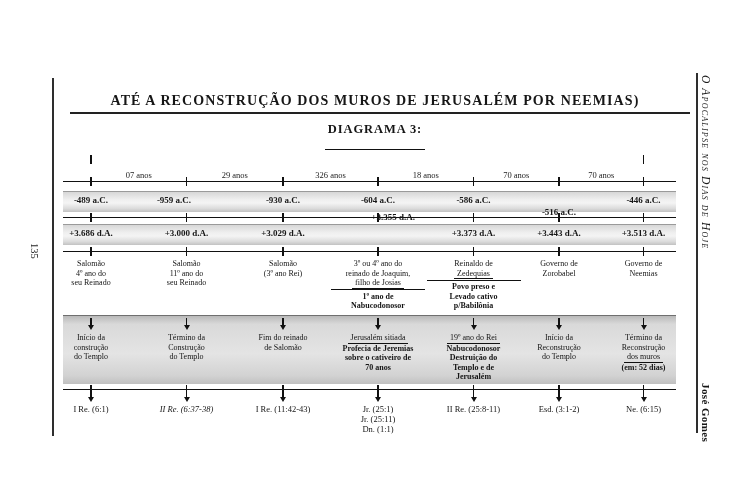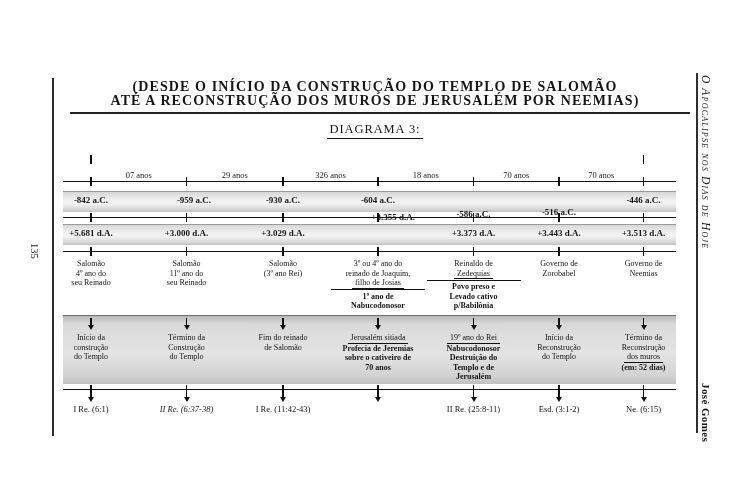--- a/index.html
+++ b/index.html
@@ -14,22 +14,22 @@
   .running{left:700px;top:75px;font-size:11.5px;font-style:italic;font-variant:small-caps;
            letter-spacing:1.2px;color:#1b1b1b;}
   .author{left:700px;top:383px;font-size:11px;font-weight:bold;letter-spacing:.4px;}
   
   .title{position:absolute;left:60px;width:630px;text-align:center;font-weight:bold;
          font-size:14px;letter-spacing:1.1px;}
   .t1{top:79px;}
   .t2{top:93px;}
   .trule{position:absolute;left:70px;top:112px;width:620px;height:1.5px;background:#222;}
   .dwrap{position:absolute;left:60px;top:119px;width:630px;text-align:center;}
-  .dlabel{display:inline-block;font-weight:normal;font-size:12.5px;letter-spacing:.9px;
-          border-bottom:1.6px solid #111;padding:0 3px 1px;}
+  .dlabel{display:inline-block;font-weight:bold;font-size:12.5px;letter-spacing:.9px;
+          border-bottom:1.6px solid #111;padding:0 3px 12px;}
   
   #diagram{position:absolute;left:63px;top:145px;width:613px;height:300px;}
   .gbar{position:absolute;left:0;width:613px;border-top:1px solid #9a9a9a;
         background:linear-gradient(180deg,#d7d7d7 0%,#efefef 38%,#f4f4f4 55%,#dcdcdc 82%,#c2c2c2 100%);}
   .barA{top:0;height:21px;}
   .barC{top:46px;height:20px;}
   .barE{top:79px;height:20px;}
   .band{position:absolute;left:0;top:170px;width:613px;height:68px;border-top:1.2px solid #6f6f6f;
         background:linear-gradient(180deg,#b9b9b9 0%,#d9d9d9 12%,#e4e4e4 55%,#d2d2d2 88%,#c0c0c0 100%);}
   .hline{position:absolute;left:0;width:613px;height:1.3px;background:#111;}
@@ -52,21 +52,20 @@
 </head>
 <body>
 
 <div class="page">
   <div class="vtext pagenum">135</div>
   <div class="vrule left"></div>
   <div class="vrule right"></div>
   <div class="vtext running">O Apocalipse nos Dias de Hoje</div>
   <div class="vtext author">José Gomes</div>
 
-  <div class="title t1">(DESDE O INÍCIO DA CONSTRUÇÃO DO TEMPLO DE SALOMÃO</div>
   <div class="title t2">ATÉ A RECONSTRUÇÃO DOS MUROS DE JERUSALÉM POR NEEMIAS)</div>
   <div class="trule"></div>
   <div class="dwrap"><span class="dlabel">DIAGRAMA 3:</span></div>
 
   <div id="diagram">
     <div class="hline" style="top:36px"></div>
     <div class="gbar barC"></div>
     <div class="hline" style="top:72px"></div>
     <div class="gbar barE"></div>
     <div class="hline" style="top:106px"></div>
@@ -101,22 +100,22 @@
       <div class="tick" style="left: 314.3px; top: 240px;"></div>
       <div class="tick" style="left: 409.8px; top: 240px;"></div>
       <div class="tick" style="left: 495.3px; top: 240px;"></div>
       <div class="tick" style="left: 579.8px; top: 240px;"></div>
       <div class="ivl" style="left: 40.75px;">07 anos</div>
       <div class="ivl" style="left: 136.75px;">29 anos</div>
       <div class="ivl" style="left: 232.5px;">326 anos</div>
       <div class="ivl" style="left: 327.75px;">18 anos</div>
       <div class="ivl" style="left: 418.25px;">70 anos</div>
       <div class="ivl" style="left: 503.25px;">70 anos</div>
-      <div class="yr" style="left: -9px; top: 50px;">-842 a.C.</div>
-      <div class="yr" style="left: -9px; top: 83px;">+5.681 d.A.</div>
+      <div class="yr" style="left: -9px; top: 50px;">-489 a.C.</div>
+      <div class="yr" style="left: -9px; top: 83px;">+3.686 d.A.</div>
       <div class="col" style="left: -19px; top: 114px;">
         <div class="ln">Salomão</div>
         <div class="ln">4º ano do</div>
         <div class="ln">seu Reinado</div>
       </div>
       <div class="arr" style="left: 24.5px; top: 173px;">
         <div class="stem"></div>
         <div class="head"></div>
       </div>
       <div class="col" style="left: -19px; top: 188px;">
@@ -124,21 +123,21 @@
         <div class="ln">construção</div>
         <div class="ln">do Templo</div>
       </div>
       <div class="arr" style="left: 24.5px; top: 245px;">
         <div class="stem"></div>
         <div class="head"></div>
       </div>
       <div class="col refs" style="left: -19px; top: 259px;">
         <div class="ln">I Re. (6:1)</div>
       </div>
-      <div class="yr" style="left: 94px; top: 50px;">-959 a.C.</div>
+      <div class="yr" style="left: 74px; top: 50px;">-959 a.C.</div>
       <div class="yr" style="left: 86.5px; top: 83px;">+3.000 d.A.</div>
       <div class="col" style="left: 76.5px; top: 114px;">
         <div class="ln">Salomão</div>
         <div class="ln">11º ano do</div>
         <div class="ln">seu Reinado</div>
       </div>
       <div class="arr" style="left: 120px; top: 173px;">
         <div class="stem"></div>
         <div class="head"></div>
       </div>
@@ -195,21 +194,26 @@
         <div class="ebold">
           <div class="ln">Profecia de Jeremias</div>
           <div class="ln">sobre o cativeiro de</div>
           <div class="ln">70 anos</div>
         </div>
       </div>
       <div class="arr" style="left: 311.5px; top: 245px;">
         <div class="stem"></div>
         <div class="head"></div>
       </div>
-      <div class="yr" style="left: 373.5px; top: 50px; margin-top: 14px;">-586 a.C.</div>
+      <div class="col refs" style="left: 268px; top: 259px;">
+        <div class="ln">Jr. (25:1)</div>
+        <div class="ln">Jr. (25:11)</div>
+        <div class="ln">Dn. (1:1)</div>
+      </div>
+      <div class="yr" style="left: 373.5px; top: 50px;">-586 a.C.</div>
       <div class="yr" style="left: 373.5px; top: 83px;">+3.373 d.A.</div>
       <div class="col" style="left: 363.5px; top: 114px;">
         <div class="ln">Reinaldo de</div>
         <div class="ln"><span class="u">Zedequias</span></div>
         <div class="bold-block">
           <div class="ln">Povo preso e</div>
           <div class="ln">Levado cativo</div>
           <div class="ln">p/Babilônia</div>
         </div>
       </div>

